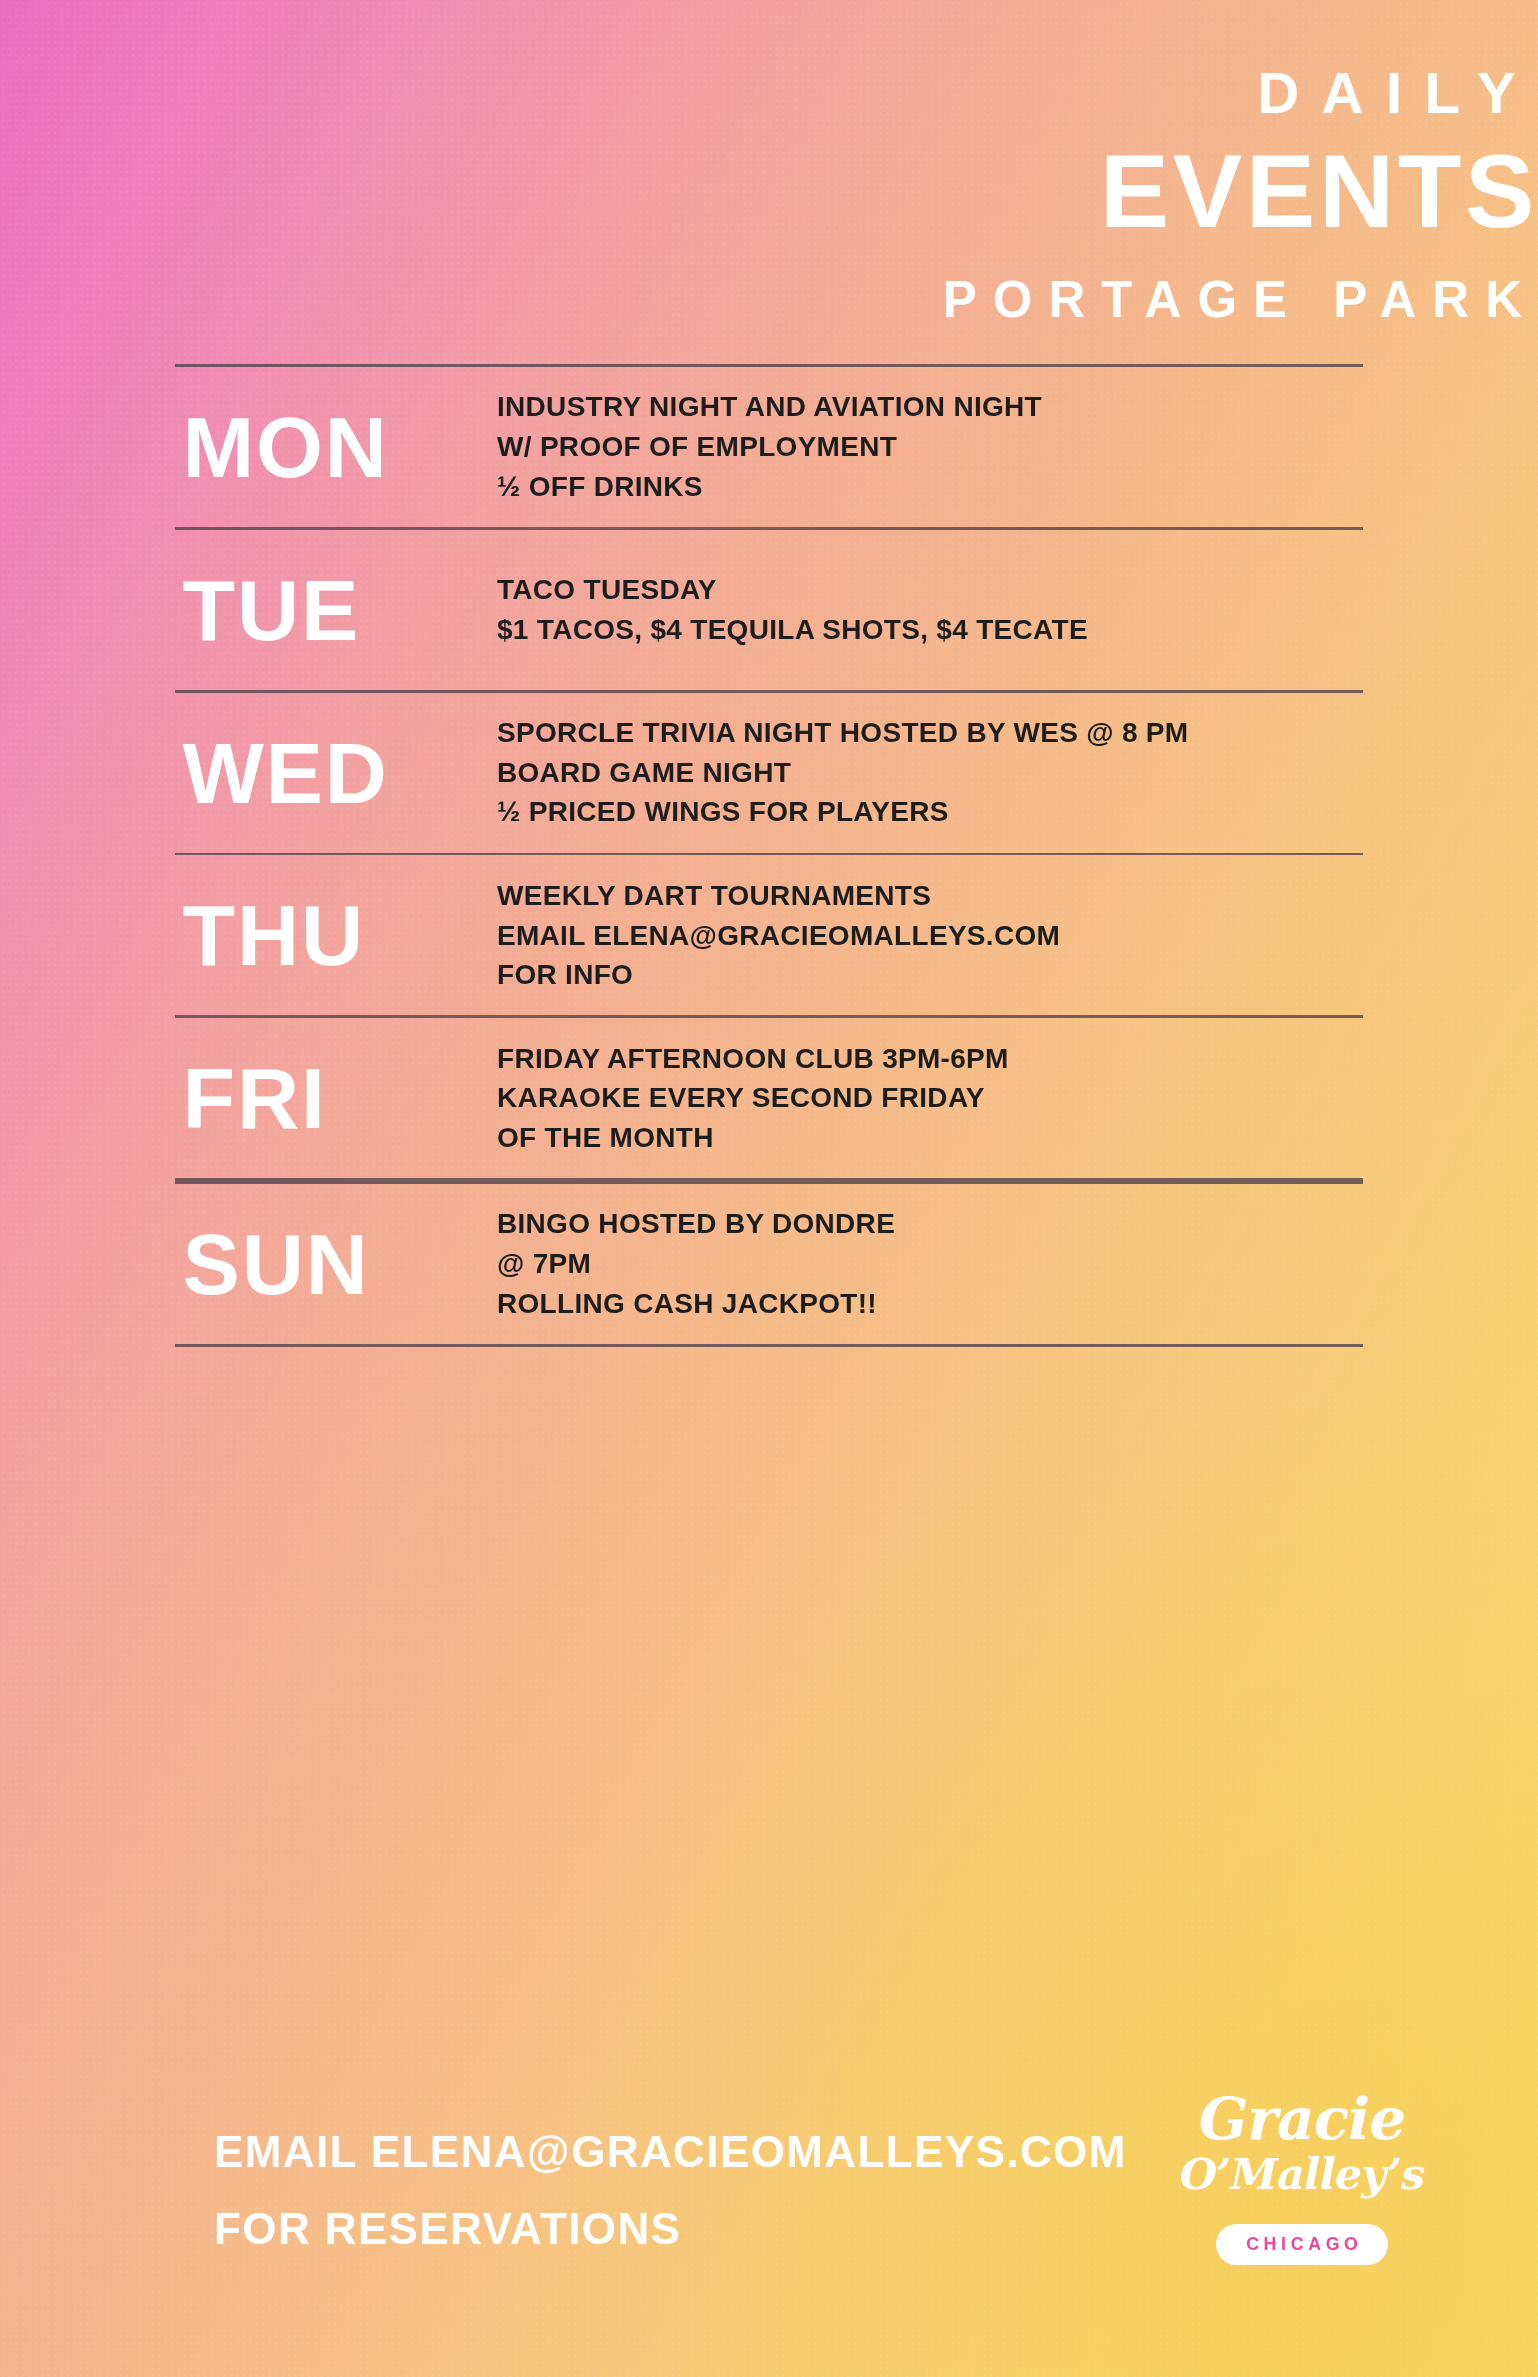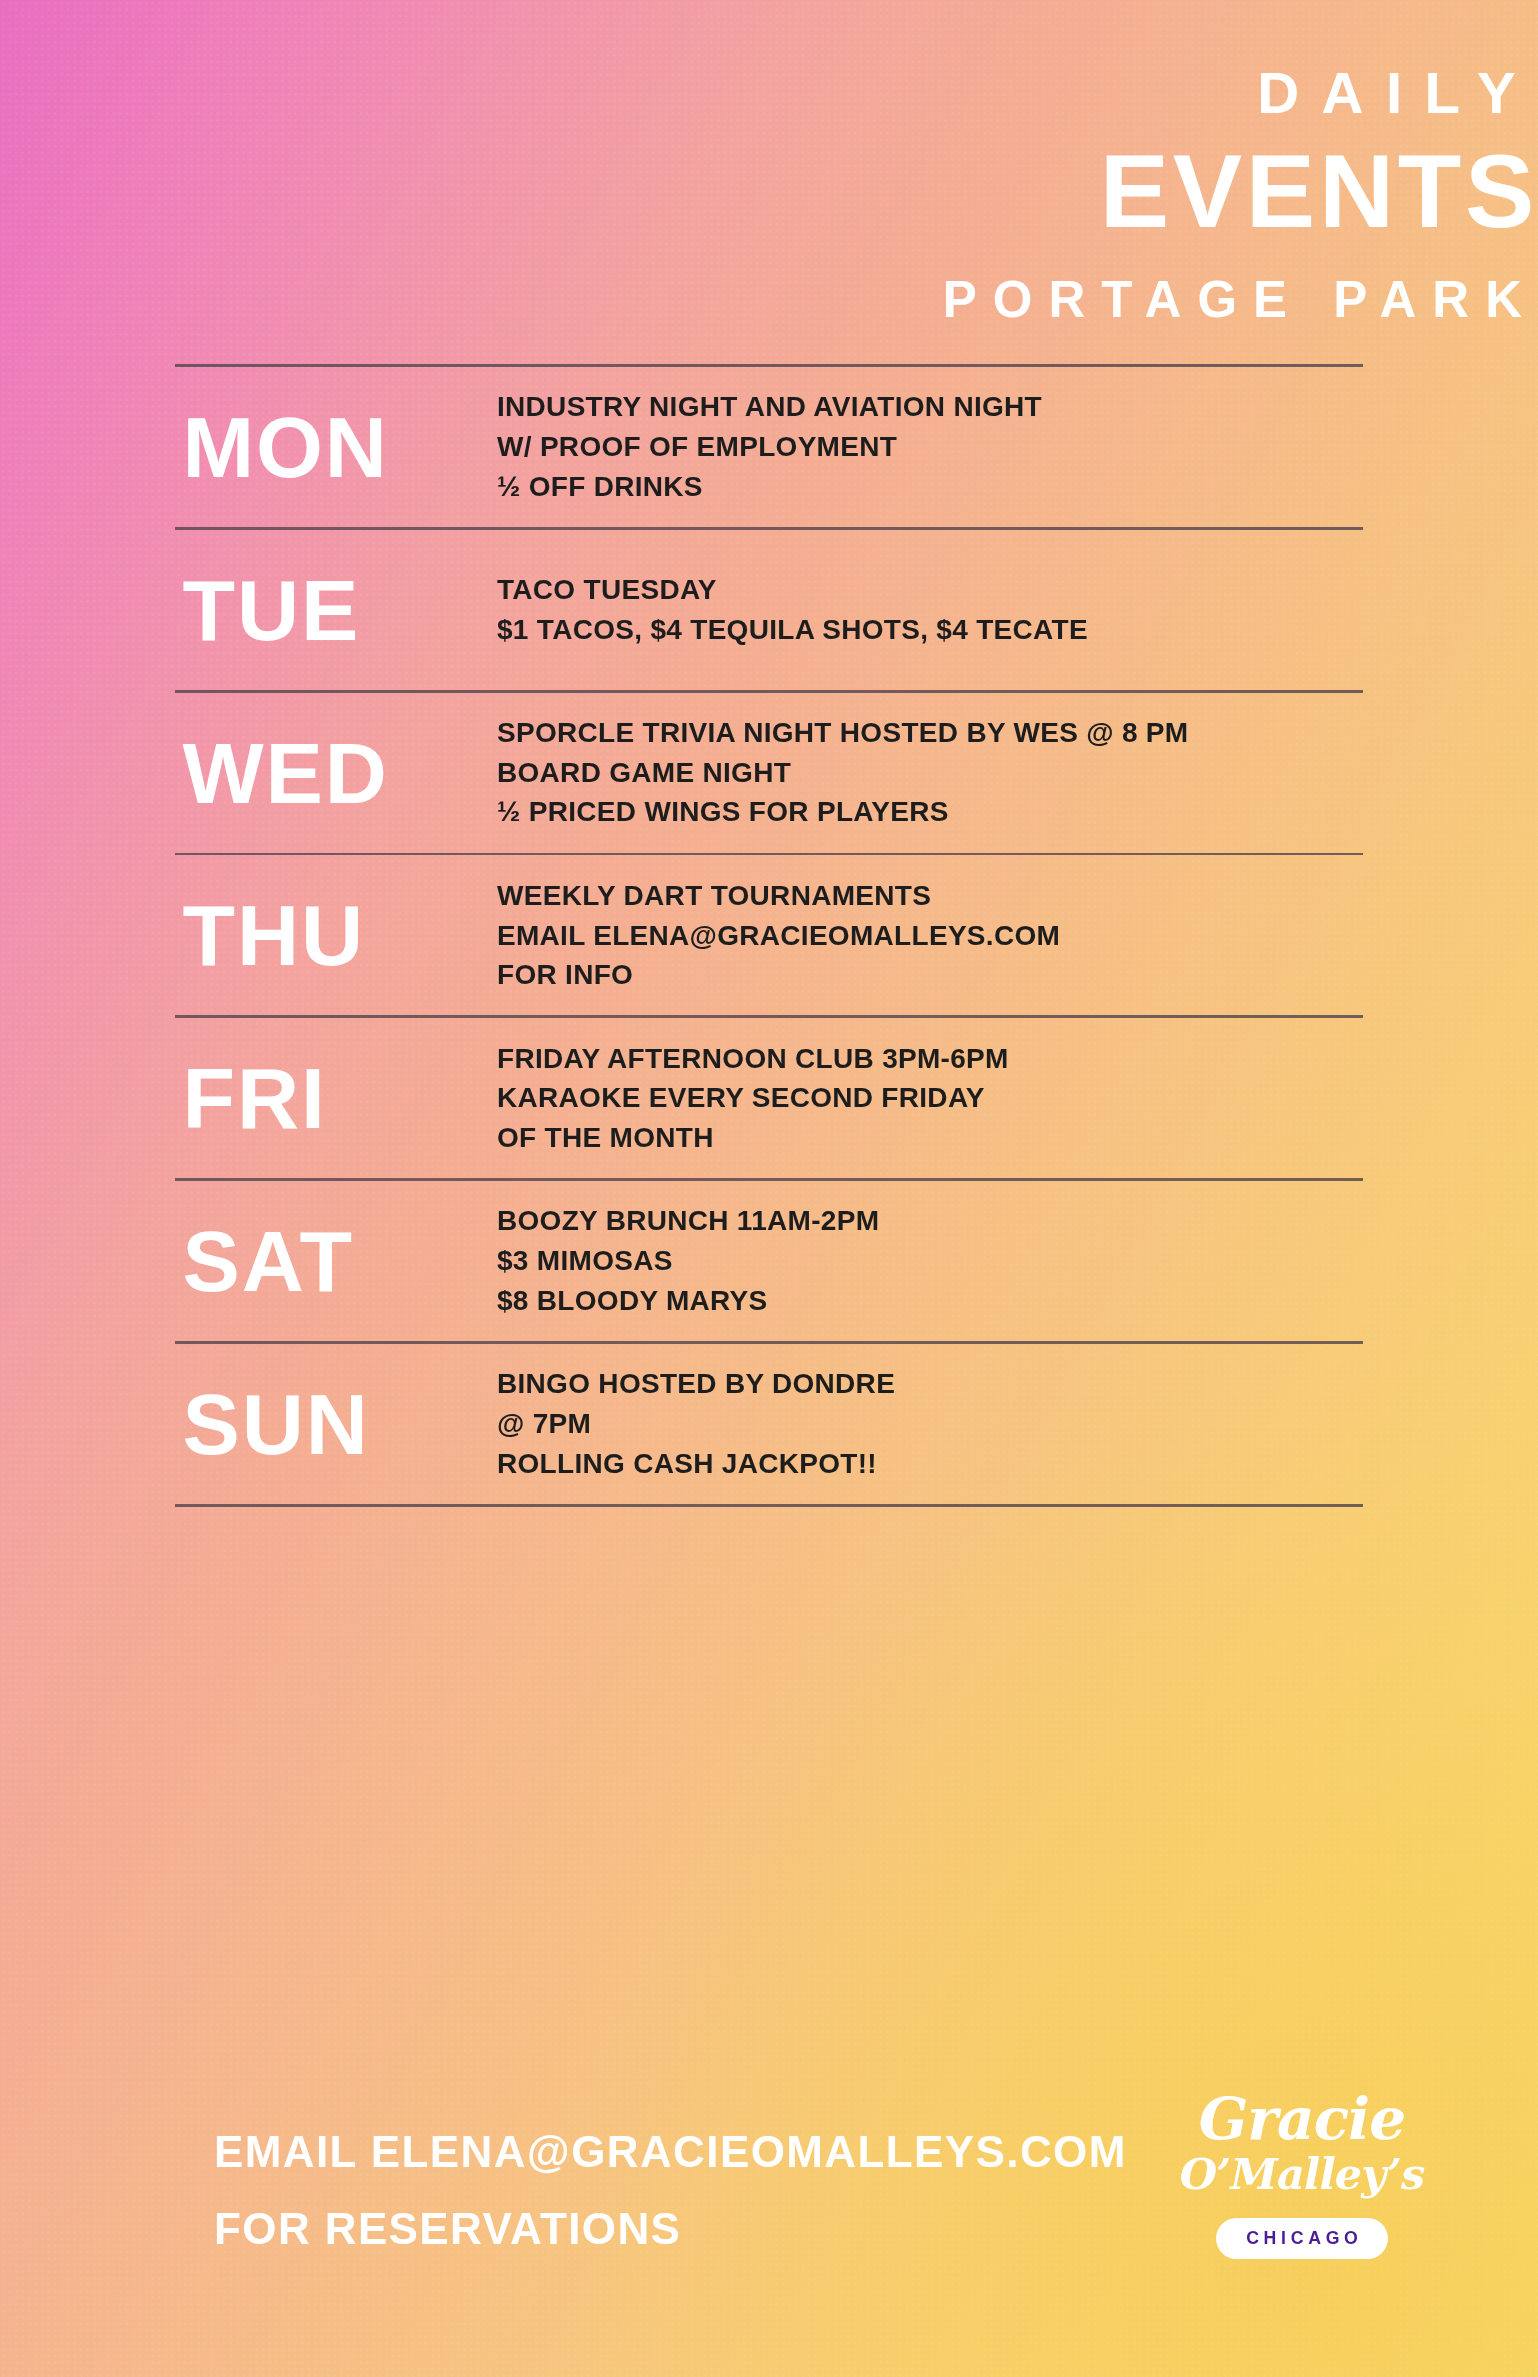--- a/index.html
+++ b/index.html
@@ -143,26 +143,26 @@
   .logo .l2 {
     font-family: "DejaVu Serif", serif;
     font-style: italic;
     font-size: 43px;
     font-weight: bold;
     line-height: 1.05;
     letter-spacing: -0.9px;
     margin-top: 3.7px;
   }
   .logo .ribbon {
-    margin: 21px auto 0 auto;
+    margin: 27px auto 0 auto;
     width: 172px;
     height: 41px;
     border-radius: 20.5px / 20.5px;
     background: #fff;
-    color: #4c1d95;
+    color: #ec4899;
     font-size: 17.7px;
     font-weight: bold;
     letter-spacing: 4.7px;
     line-height: 41px;
     text-indent: 4.7px;
   }
 </style>
 </head>
 <body>
 
@@ -220,28 +220,20 @@
     <div class="row">
       <div class="day">FRI</div>
       <div class="events">
         <div class="line">FRIDAY AFTERNOON CLUB 3PM-6PM</div>
         <div class="line">KARAOKE EVERY SECOND FRIDAY</div>
         <div class="line">OF THE MONTH</div>
       </div>
     </div>
 
     <div class="rule"></div>
-    <div class="row">
-      <div class="day">SAT</div>
-      <div class="events">
-        <div class="line">BOOZY BRUNCH 11AM-2PM</div>
-        <div class="line">$3 MIMOSAS</div>
-        <div class="line">$8 BLOODY MARYS</div>
-      </div>
-    </div>
 
     <div class="rule"></div>
     <div class="row">
       <div class="day">SUN</div>
       <div class="events">
         <div class="line">BINGO HOSTED BY DONDRE</div>
         <div class="line">@ 7PM</div>
         <div class="line">ROLLING CASH JACKPOT!!</div>
       </div>
     </div>

